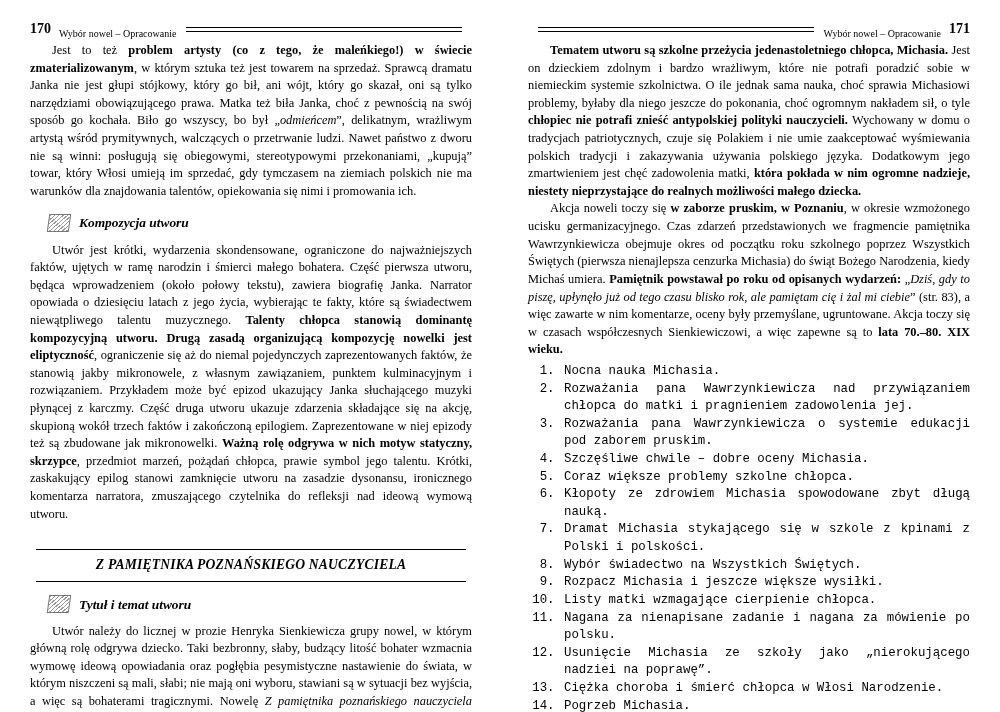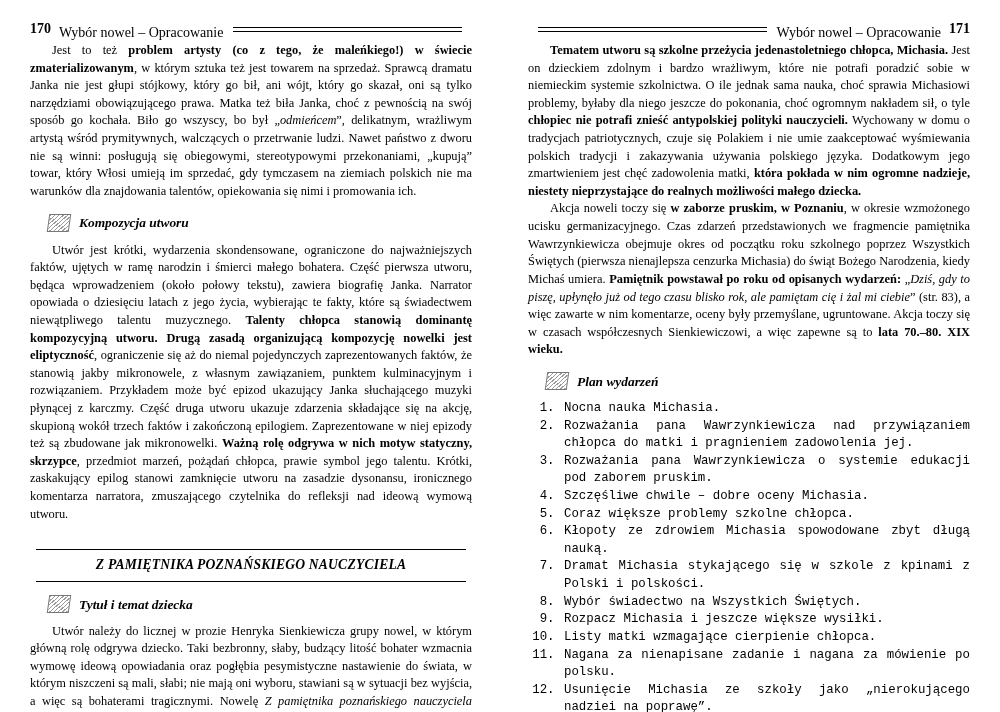--- a/index.html
+++ b/index.html
@@ -43,21 +43,21 @@
     justify-content: flex-start;
   }
   .running-head.right {
     justify-content: flex-end;
   }
   .folio {
     font-weight: bold;
     font-size: 14px;
   }
   .rh-title {
-    font-size: 14px;
+    font-size: 10px;
     margin-top: 8px;
   }
   .rh-rule {
     flex: 1;
     height: 3px;
     border-top: 1px solid #000;
     border-bottom: 1px solid #000;
     margin: 0 10px;
   }
   .left .folio { margin-right: 8px; }
@@ -142,43 +142,39 @@
       <div class="section-head">
         <span class="sec-icon"></span>
         <span class="sec-title">Kompozycja utworu</span>
       </div>
       <p class="para">Utwór jest krótki, wydarzenia skondensowane, ograniczone do najważniejszych faktów, ujętych w ramę narodzin i śmierci małego bohatera. Część pierwsza utworu, będąca wprowadzeniem (około połowy tekstu), zawiera biografię Janka. Narrator opowiada o dziesięciu latach z jego życia, wybierając te fakty, które są świadectwem niewątpliwego talentu muzycznego. <b>Talenty chłopca stanowią dominantę kompozycyjną utworu.</b> <b>Drugą zasadą organizującą kompozycję nowelki jest eliptyczność</b>, ograniczenie się aż do niemal pojedynczych zaprezentowanych faktów, że stanowią jakby mikronowele, z własnym zawiązaniem, punktem kulminacyjnym i rozwiązaniem. Przykładem może być epizod ukazujący Janka słuchającego muzyki płynącej z karczmy. Część druga utworu ukazuje zdarzenia składające się na akcję, skupioną wokół trzech faktów i zakończoną epilogiem. Zaprezentowane w niej epizody też są zbudowane jak mikronowelki. <b>Ważną rolę odgrywa w nich motyw statyczny, skrzypce</b>, przedmiot marzeń, pożądań chłopca, prawie symbol jego talentu. Krótki, zaskakujący epilog stanowi zamknięcie utworu na zasadzie dysonansu, ironicznego komentarza narratora, zmuszającego czytelnika do refleksji nad ideową wymową utworu.</p>
 
       <div class="chapter-title">Z PAMIĘTNIKA POZNAŃSKIEGO NAUCZYCIELA</div>
 
       <div class="section-head">
         <span class="sec-icon"></span>
-        <span class="sec-title">Tytuł i temat dziecka</span>
+        <span class="sec-title">Tytuł i temat utworu</span>
       </div>
       <p class="para">Utwór należy do licznej w prozie Henryka Sienkiewicza grupy nowel, w którym główną rolę odgrywa dziecko. Taki bezbronny, słaby, budzący litość bohater wzmacnia wymowę ideową opowiadania oraz pogłębia pesymistyczne nastawienie do świata, w którym niszczeni są mali, słabi; nie mają oni wyboru, stawiani są w sytuacji bez wyjścia, a więc są bohaterami tragicznymi. Nowelę <i>Z pamiętnika poznańskiego nauczyciela</i> zaliczyć można też do grupy utworów patriotycznych, ponieważ autor porusza temat germanizacji w zaborze pruskim. </p>
     </div>
   </div>
 
   <div class="page page-right">
 
     <div class="running-head right">
       <span class="rh-rule"></span>
       <span class="rh-title">Wybór nowel – Opracowanie</span>
       <span class="folio">171</span>
     </div>
 
     <div class="body-text">
       <p class="para"><b>Tematem utworu są szkolne przeżycia jedenastoletniego chłopca, Michasia.</b> Jest on dzieckiem zdolnym i bardzo wrażliwym, które nie potrafi poradzić sobie w niemieckim systemie szkolnictwa. O ile jednak sama nauka, choć sprawia Michasiowi problemy, byłaby dla niego jeszcze do pokonania, choć ogromnym nakładem sił, o tyle <b>chłopiec nie potrafi znieść antypolskiej polityki nauczycieli.</b> Wychowany w domu o tradycjach patriotycznych, czuje się Polakiem i nie umie zaakceptować wyśmiewania polskich tradycji i zakazywania używania polskiego języka. Dodatkowym jego zmartwieniem jest chęć zadowolenia matki, <b>która pokłada w nim ogromne nadzieje, niestety nieprzystające do realnych możliwości małego dziecka.</b></p>
 
       <p class="para">Akcja noweli toczy się <b>w zaborze pruskim, w Poznaniu</b>, w okresie wzmożonego ucisku germanizacyjnego. Czas zdarzeń przedstawionych we fragmencie pamiętnika Wawrzynkiewicza obejmuje okres od początku roku szkolnego poprzez Wszystkich Świętych (pierwsza nienajlepsza cenzurka Michasia) do świąt Bożego Narodzenia, kiedy Michaś umiera. <b>Pamiętnik powstawał po roku od opisanych wydarzeń:</b> „<i>Dziś, gdy to piszę, upłynęło już od tego czasu blisko rok, ale pamiętam cię i żal mi ciebie</i>” (str. 83), a więc zawarte w nim komentarze, oceny były przemyślane, ugruntowane. Akcja toczy się w czasach współczesnych Sienkiewiczowi, a więc zapewne są to <b>lata 70.–80. XIX wieku.</b></p>
 
-      <div class="section-head">
-        <span class="sec-icon"></span>
-        <span class="sec-title">Plan wydarzeń</span>
-      </div>
       <ol class="plan">
           <li>Nocna nauka Michasia.</li>
           <li>Rozważania pana Wawrzynkiewicza nad przywiązaniem chłopca do matki i pragnieniem zadowolenia jej.</li>
           <li>Rozważania pana Wawrzynkiewicza o systemie edukacji pod zaborem pruskim.</li>
           <li>Szczęśliwe chwile – dobre oceny Michasia.</li>
           <li>Coraz większe problemy szkolne chłopca.</li>
           <li>Kłopoty ze zdrowiem Michasia spowodowane zbyt długą nauką.</li>
           <li>Dramat Michasia stykającego się w szkole z kpinami z Polski i polskości.</li>
           <li>Wybór świadectwo na Wszystkich Świętych.</li>
           <li>Rozpacz Michasia i jeszcze większe wysiłki.</li>

